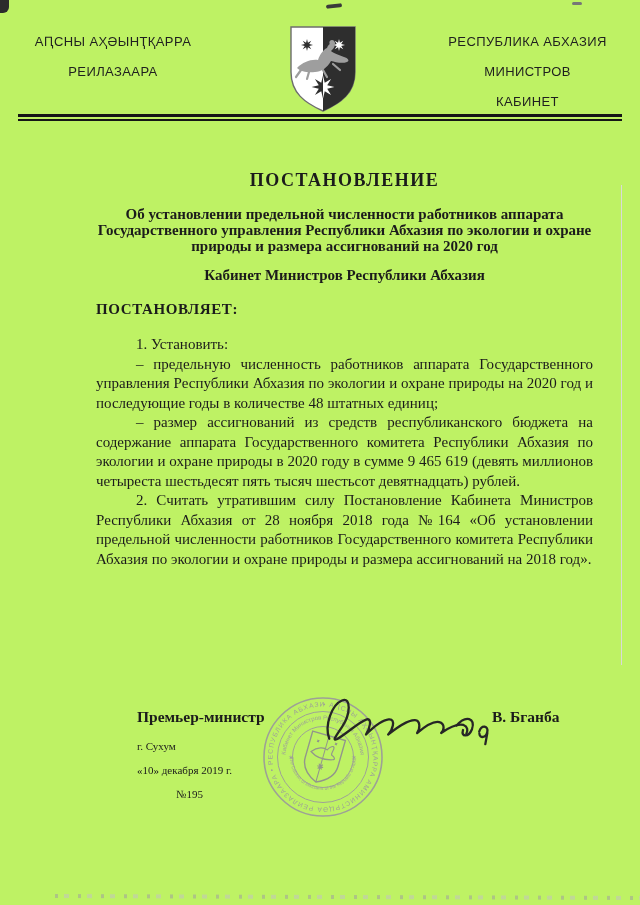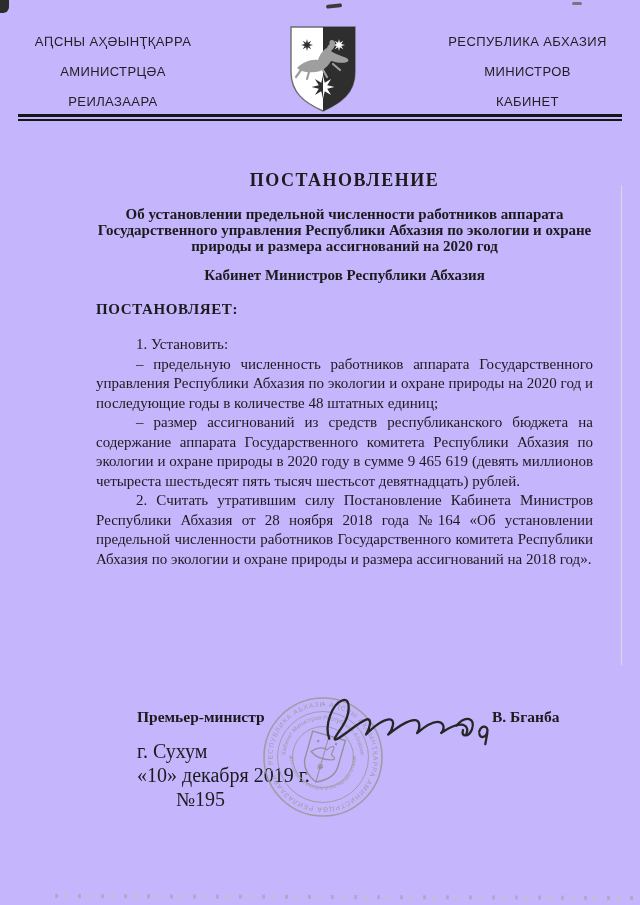--- a/index.html
+++ b/index.html
@@ -1,20 +1,20 @@
 <!DOCTYPE html>
 <html><head>
 <meta charset="utf-8">
 <style>
   html,body{margin:0;padding:0;background:#e8e8e8;}
   .page{
     position:relative;
     width:640px;height:905px;
     margin:0 auto;
-    background:#c4b5fd;
+    background:#bef264;
     overflow:hidden;
     font-family:"Liberation Serif", serif;
     color:#1b1b1b;
   }
   
   .head-col{
     position:absolute;top:27px;
     text-align:center;
     font-family:"Liberation Sans", sans-serif;
     font-size:13px;letter-spacing:.4px;
@@ -45,21 +45,21 @@
     margin:0;text-align:justify;text-indent:40px;
   }
   .decree p.preamble{margin-top:14px;}
   .decree p.authority{margin:12px 0 0;text-align:center;font-weight:bold;text-indent:0;}
   .decree p.resolves{margin:14px 0 16px;font-weight:bold;letter-spacing:.6px;text-indent:0;}
   .decree .items{margin-top:11px;}
   
   .sig-label{position:absolute;font-weight:bold;font-size:15.5px;white-space:nowrap;}
   .sig-post{left:137px;top:708px;}
   .sig-name{left:492px;top:708px;}
-  .sig-meta{position:absolute;left:137px;font-size:20px;white-space:nowrap;}
+  .sig-meta{position:absolute;left:137px;font-size:11px;white-space:nowrap;}
   .sig-city{top:740px;}
   .sig-date{top:764px;}
   .sig-number{top:788px;margin-left:39px;}
   .stamp{position:absolute;left:259px;top:693px;opacity:.92;}
   .autograph{position:absolute;left:318px;top:688px;transform:rotate(-5deg);}
   
   .artifact{position:absolute;pointer-events:none;}
   .a-corner{left:0;top:0;width:9px;height:13px;background:#2c2c2c;border-bottom-right-radius:6px;}
   .a-top-mid{left:326px;top:4px;width:16px;height:4px;background:#3a3a3a;transform:rotate(-6deg);border-radius:2px;}
   .a-top-right{left:572px;top:2px;width:10px;height:3px;background:#777;border-radius:2px;}
@@ -77,21 +77,20 @@
 
   <div class="artifact a-corner"></div>
   <div class="artifact a-top-mid"></div>
   <div class="artifact a-top-right"></div>
   <div class="artifact a-right-line"></div>
   <div class="artifact a-bottom"></div>
 
   <header>
     <div class="head-col head-left">
       <div class="hline">АԤСНЫ АҲӘЫНҬҚАРРА</div>
-      <div class="hline">АМИНИСТРЦӘА</div>
       <div class="hline">РЕИЛАЗААРА</div>
     </div>
 
     <svg class="emblem" width="72" height="90" viewBox="0 0 72 90">
       <defs>
         <clipPath id="shieldClip">
           <path d="M4,3 H68 V48 C68,69 54,79 36,87 C18,79 4,69 4,48 Z"></path>
         </clipPath>
         <clipPath id="leftHalf">
             <rect x="0" y="0" width="36" height="90"></rect>

